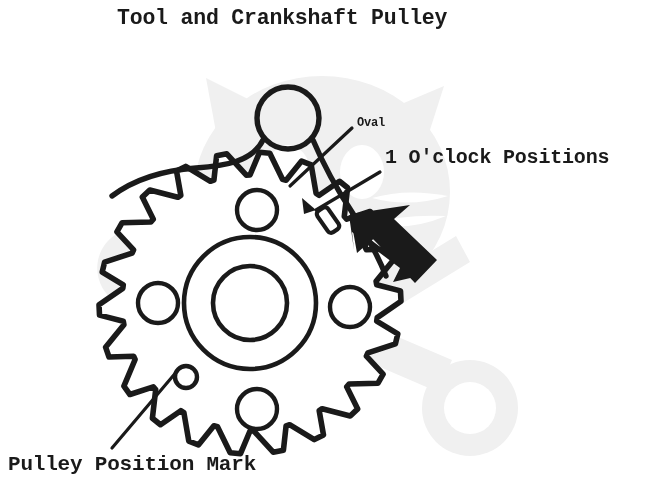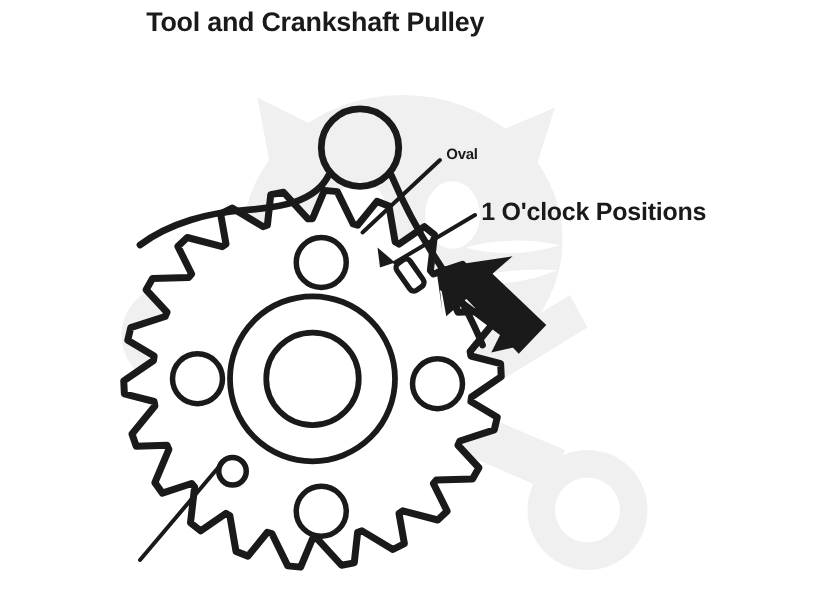--- a/index.html
+++ b/index.html
@@ -25,40 +25,40 @@
   svg.layer {
     position: absolute;
     left: 0;
     top: 0;
     width: 650px;
     height: 493px;
     display: block;
   }
   .lbl {
     position: absolute;
-    font-family: Liberation Sans, sans-serif;
+    font-family: Liberation Mono, monospace;
     font-weight: bold;
     color: #1a1a1a;
     white-space: pre;
     line-height: 1.18;
     letter-spacing: -0.2px;
   }
   #title-block {
     left: 117px;
     top: 6px;
     font-size: 21.5px;
   }
   #label-oval {
     left: 357px;
     top: 116px;
     font-size: 12px;
   }
   #label-oclock {
     left: 385px;
-    top: 159px;
+    top: 146px;
     font-size: 20px;
   }
   #label-pulley-mark {
     left: 8px;
     top: 453px;
     font-size: 21px;
   }
   .wm { fill: #f0f0f0; }
   .gear-body {
     fill: #ffffff;
@@ -168,14 +168,15 @@
       <path class="arrow-solid" d="M350 214 L357 253 L373 239 L415 283 L437 260 L394 219 L410 205 Z"></path>
     </g>
   </svg>
 
   <div class="lbl" id="title-block"><span>Tool and Crankshaft Pulley</span><br></div>
 
   <div class="lbl" id="label-oval">Oval</div>
 
   <div class="lbl" id="label-oclock">1 O'clock Positions</div>
 
+  <div class="lbl" id="label-pulley-mark">Pulley Position Mark</div>
 
 </div>
 
 </body></html>

